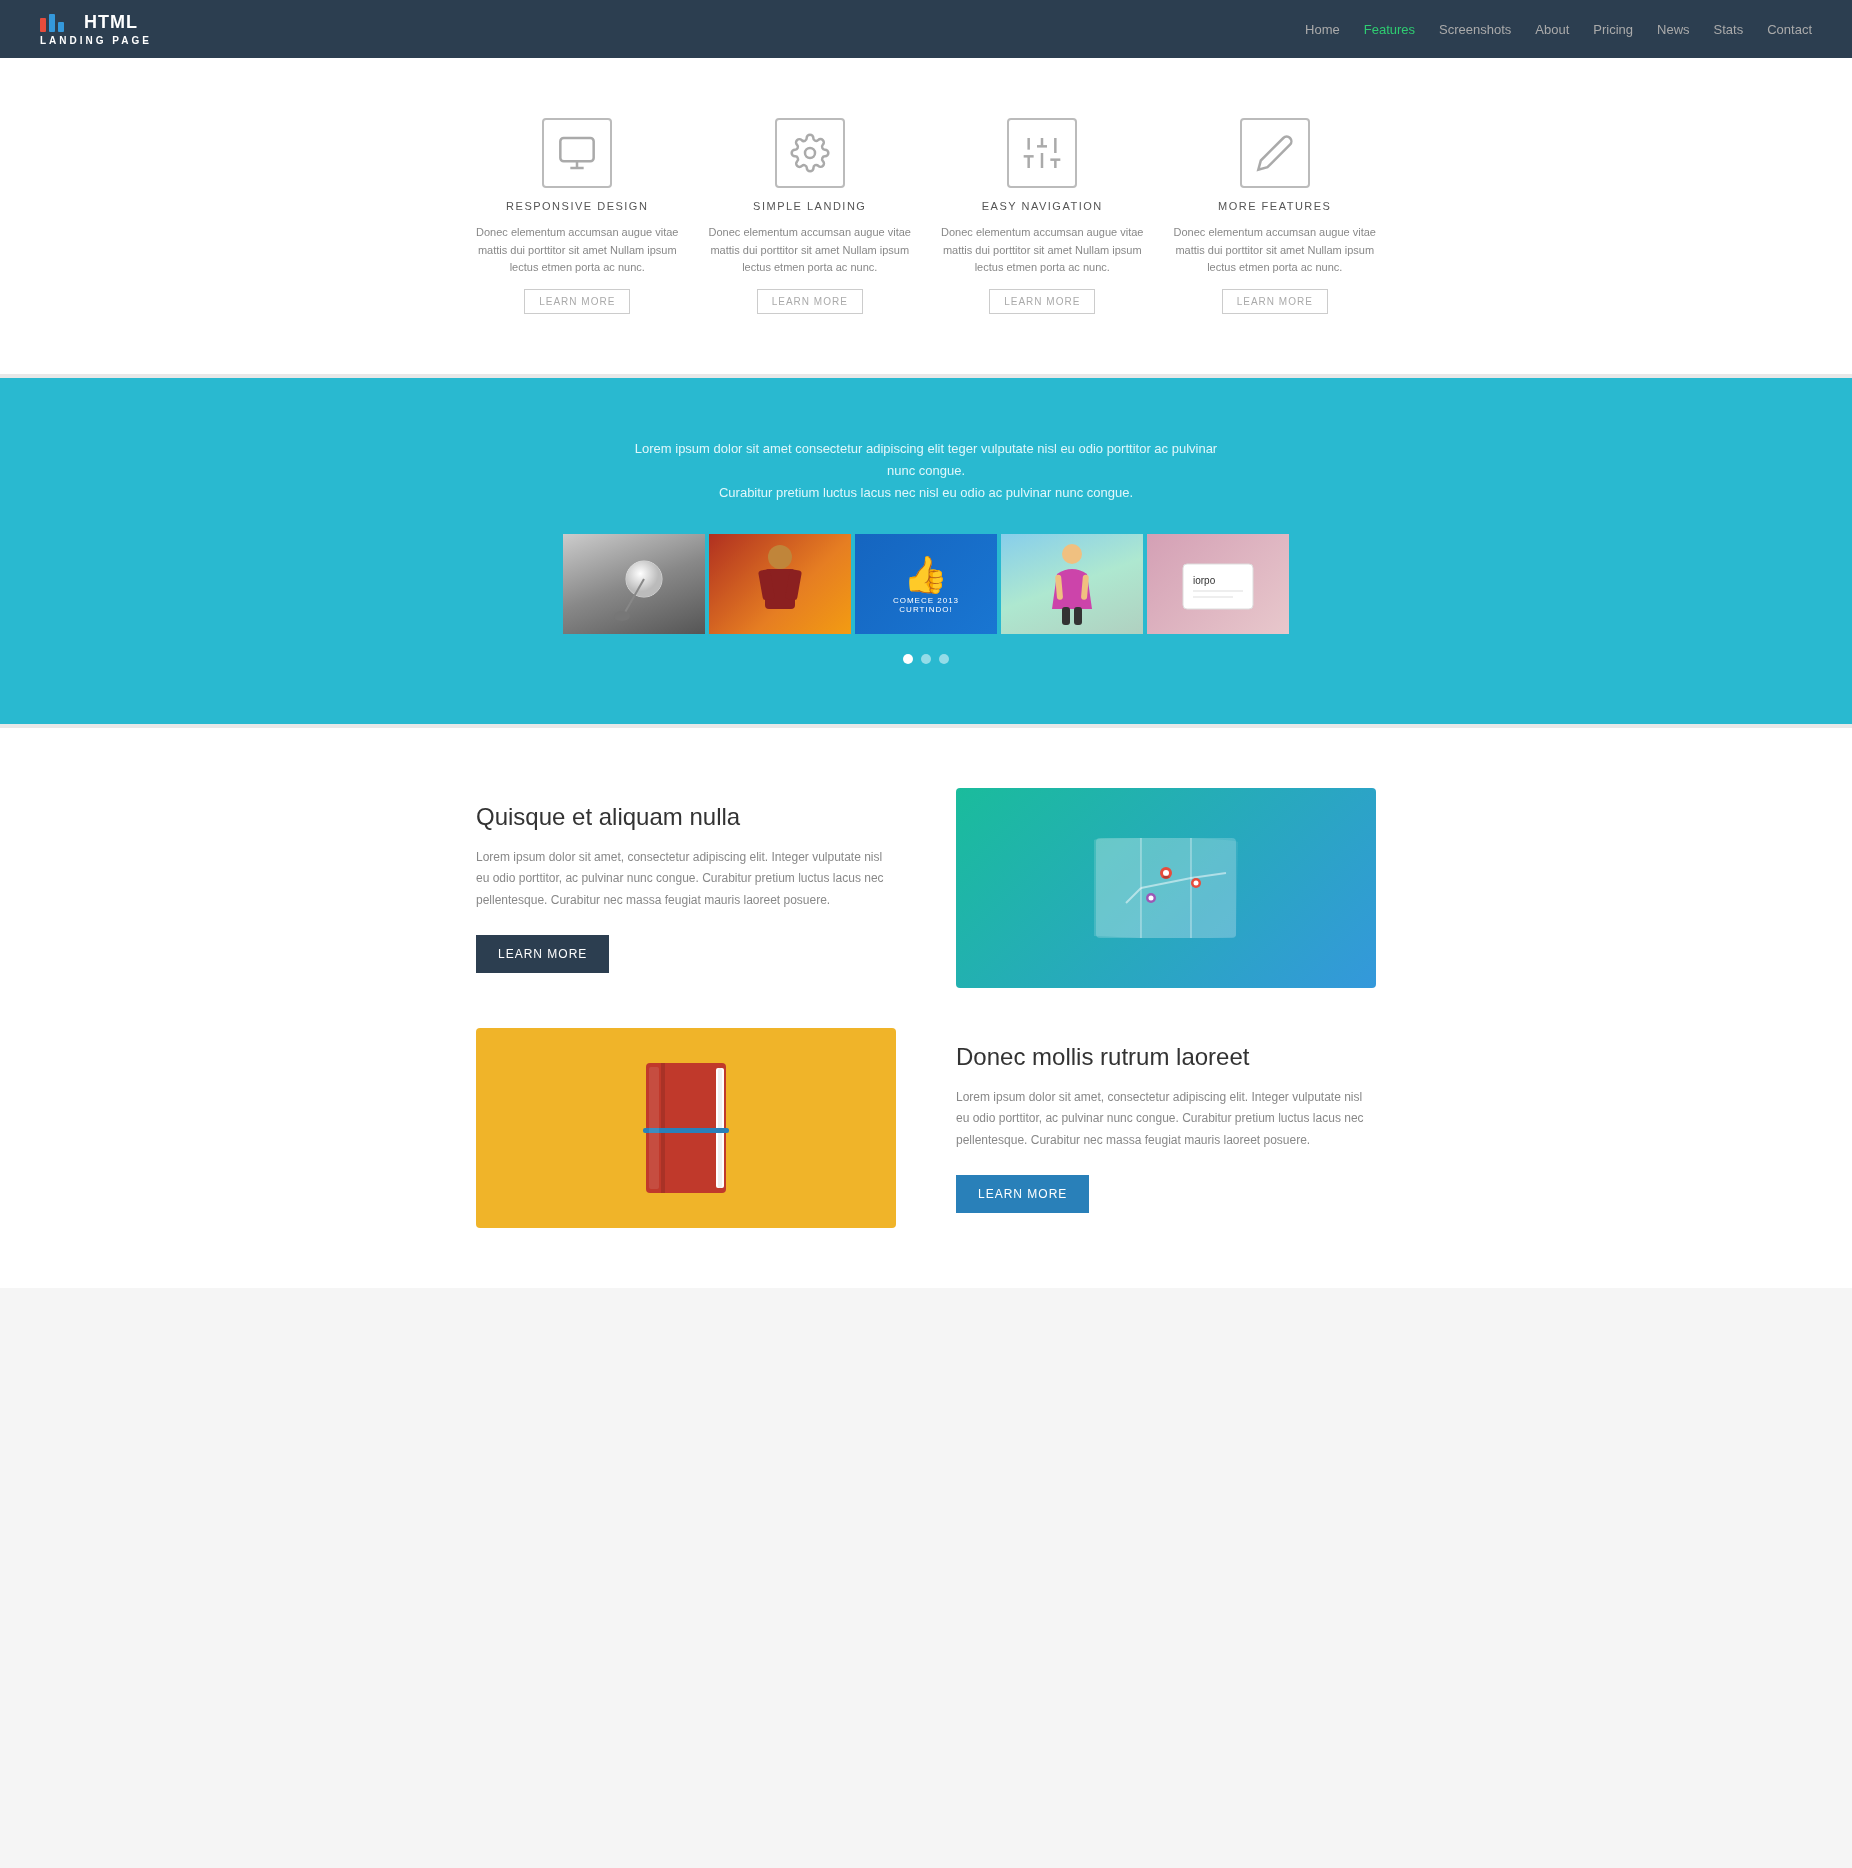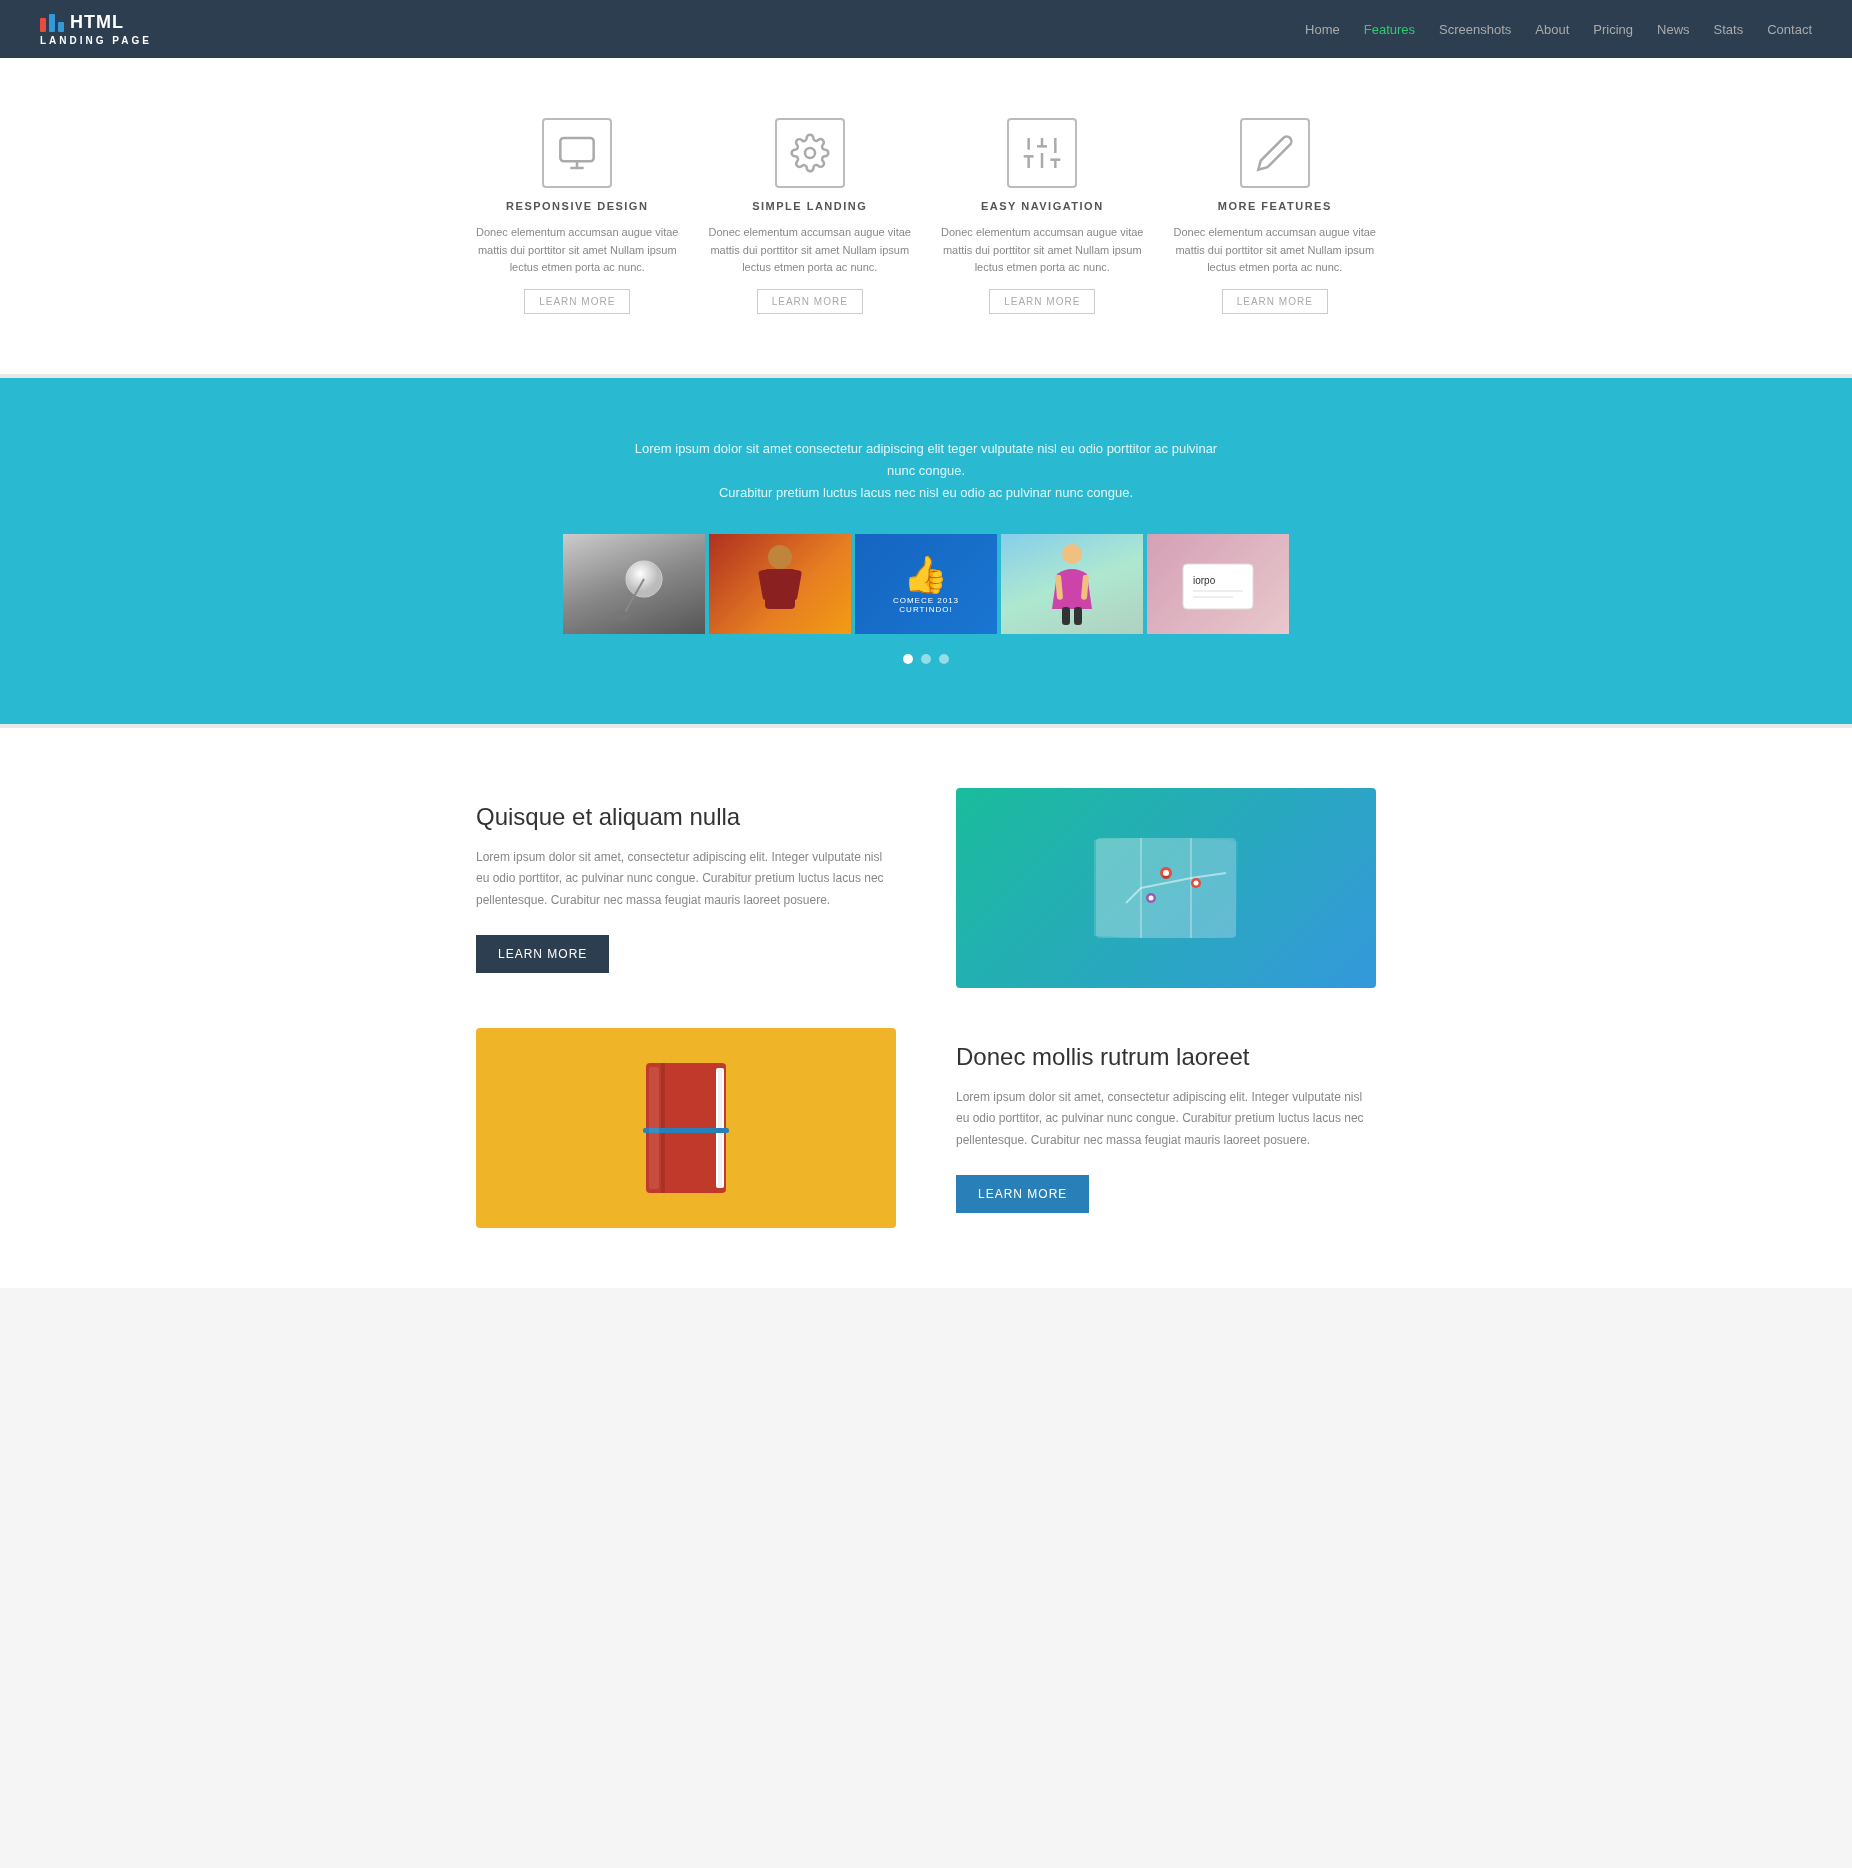--- a/index.html
+++ b/index.html
@@ -7,21 +7,21 @@
 
     
     .header {
       background: #2c3e50;
       padding: 12px 40px;
       display: flex;
       align-items: center;
       justify-content: space-between;
     }
     .logo-area { display: flex; flex-direction: column; }
-    .logo-top { display: flex; align-items: center; gap: 6px; }
+    .logo-top { display: flex; align-items: center; gap: 20px; }
     .logo-bars { display: flex; align-items: flex-end; gap: 3px; }
     .bar { width: 6px; border-radius: 1px; }
     .bar1 { height: 14px; background: #e74c3c; }
     .bar2 { height: 18px; background: #3498db; }
     .bar3 { height: 10px; background: #3498db; }
     .logo-text { color: #fff; font-size: 18px; font-weight: bold; letter-spacing: 1px; }
     .logo-sub { color: #fff; font-size: 10px; font-weight: bold; letter-spacing: 3px; margin-top: 2px; }
     nav { display: flex; gap: 24px; align-items: center; }
     nav a { color: #aaa; text-decoration: none; font-size: 13px; }
     nav a.active { color: #2ecc71; }
@@ -43,21 +43,21 @@
     .feature-icon {
       width: 70px; height: 70px;
       border: 2px solid #bbb;
       border-radius: 4px;
       display: flex; align-items: center; justify-content: center;
       color: #999;
     }
     .feature-icon svg { width: 40px; height: 40px; stroke: #aaa; fill: none; stroke-width: 1.5; }
     .feature-title {
       font-size: 11px;
-      font-weight: bold;
+      font-weight: normal;
       letter-spacing: 1.5px;
       color: #555;
     }
     .feature-desc {
       font-size: 11px;
       color: #888;
       line-height: 1.6;
     }
     .learn-more-btn {
       border: 1px solid #ccc;

